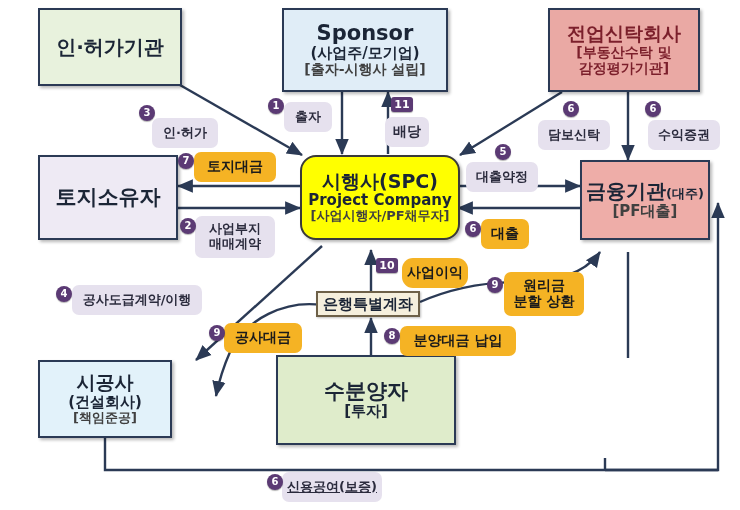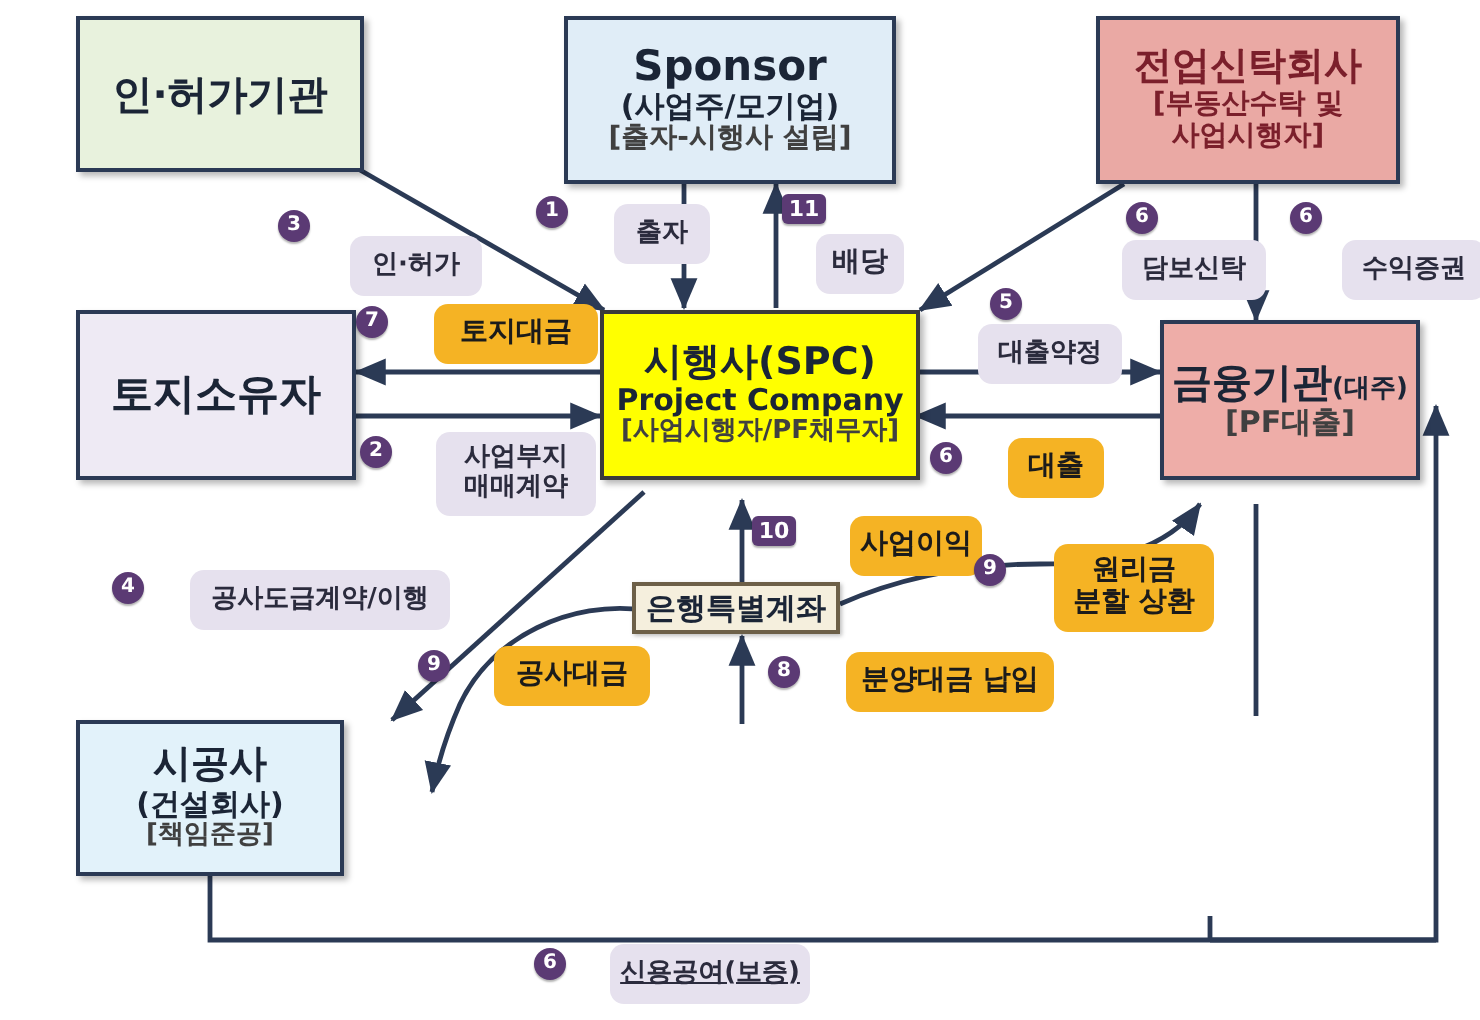--- a/index.html
+++ b/index.html
@@ -41,21 +41,20 @@
   
   .chip{
     position:absolute;z-index:8;
     box-sizing:border-box;
     display:flex;align-items:center;justify-content:center;
     text-align:center;line-height:1.12;
     border-radius:7px;
     padding:15px 6px;
     font-weight:bold;
     white-space:nowrap;
-    margin-left:23px;
   }
   .chip.violet{background:#e6e1ee;color:#2b2b3d;}
   .chip.amber{background:#f5b324;color:#1b1b1b;}
 
   .bullet{
     position:absolute;z-index:10;
     width:16px;height:16px;border-radius:50%;
     background:#5b3a74;color:#fff;
     font-size:10px;font-weight:bold;
     display:flex;align-items:center;justify-content:center;
@@ -134,47 +133,51 @@
 
   <div class="node n-blue" style="left:282px;top:8px;width:166px;height:84px;">
     <div class="t1" style="font-size:21px;">Sponsor</div>
     <div class="t2" style="font-size:15px;font-weight:bold;">(사업주/모기업)</div>
     <div class="t3" style="font-size:14px;font-weight:bold;">[출자-시행사 설립]</div>
   </div>
 
   <div class="node n-pink" style="left:548px;top:8px;width:152px;height:84px;">
     <div class="t1" style="font-size:19px;color:#7b1f2b;">전업신탁회사</div>
     <div class="t2" style="font-size:14px;font-weight:bold;color:#7b1f2b;">[부동산수탁 및</div>
-    <div class="t3" style="font-size:14px;font-weight:bold;color:#7b1f2b;">사업시행자]</div>
+    <div class="t3" style="font-size:14px;font-weight:bold;color:#7b1f2b;">감정평가기관]</div>
   </div>
 
   <div class="node n-purple" style="left:38px;top:155px;width:140px;height:85px;">
     <div class="t1" style="font-size:21px;">토지소유자</div>
   </div>
 
-  <div class="node n-yellow" style="left:300px;top:155px;width:160px;height:85px;">
+  <div class="node n-yellow" style="left:300px;top:155px;width:160px;height:85px;border-radius:16px;">
     <div class="t1" style="font-size:19px;">시행사(SPC)</div>
     <div class="t2" style="font-size:15px;font-weight:bold;">Project Company</div>
     <div class="t3" style="font-size:13px;font-weight:bold;">[사업시행자/PF채무자]</div>
   </div>
 
   <div class="node n-pink2" style="left:580px;top:160px;width:130px;height:80px;">
     <div style="display:flex;align-items:baseline;">
       <span class="t1" style="font-size:20px;">금융기관</span>
       <span class="t2" style="font-size:13px;font-weight:bold;">(대주)</span>
     </div>
     <div class="t3" style="font-size:15px;font-weight:bold;">[PF대출]</div>
   </div>
 
   <div class="node n-lblue" style="left:38px;top:360px;width:134px;height:78px;">
     <div class="t1" style="font-size:19px;">시공사</div>
     <div class="t2" style="font-size:15px;font-weight:bold;">(건설회사)</div>
     <div class="t3" style="font-size:13px;font-weight:bold;">[책임준공]</div>
   </div>
 
+  <div class="node n-green2" style="left:276px;top:355px;width:180px;height:90px;">
+    <div class="t1" style="font-size:21px;">수분양자</div>
+    <div class="t2" style="font-size:15px;font-weight:bold;">[투자]</div>
+  </div>
 
 
   <div class="acct" style="left:316px;top:291px;width:104px;height:26px;font-size:15px;">은행특별계좌</div>
 
   <div class="bullet" style="left:268px;top:98px;">1</div>
   <div class="chip violet" style="left:284px;top:102px;width:48px;height:20px;font-size:13px;">출자</div>
 
   <div class="bullet sq" style="left:391px;top:97px;font-size:11px;">11</div>
   <div class="chip violet" style="left:385px;top:117px;width:44px;height:22px;font-size:14px;">배당</div>
 
@@ -208,21 +211,21 @@
   <div class="bullet" style="left:209px;top:325px;">9</div>
   <div class="chip amber" style="left:224px;top:323px;width:78px;height:23px;font-size:14px;">공사대금</div>
 
   <div class="bullet" style="left:487px;top:277px;">9</div>
   <div class="chip amber" style="left:504px;top:272px;width:80px;height:44px;font-size:14px;flex-direction:column;">
     <span>원리금</span>
     <span>분할 상환</span>
   </div>
 
   <div class="bullet sq" style="left:376px;top:258px;font-size:11px;">10</div>
-  <div class="chip amber" style="left:402px;top:258px;width:66px;height:20px;font-size:14px;">사업이익</div>
+  <div class="chip amber" style="left:402px;top:258px;width:66px;height:20px;font-size:14px;border-radius:11px;">사업이익</div>
 
   <div class="bullet" style="left:384px;top:328px;">8</div>
-  <div class="chip amber" style="left:400px;top:326px;width:104px;height:23px;font-size:14px;">분양대금 납입</div>
+  <div class="chip amber" style="left:400px;top:326px;width:116px;height:23px;font-size:14px;">분양대금 납입</div>
 
   <div class="bullet" style="left:267px;top:474px;">6</div>
   <div class="chip violet" style="left:282px;top:472px;width:100px;height:22px;font-size:13px;text-decoration:underline;">신용공여(보증)</div>
 
 </div>
 
 </body></html>

